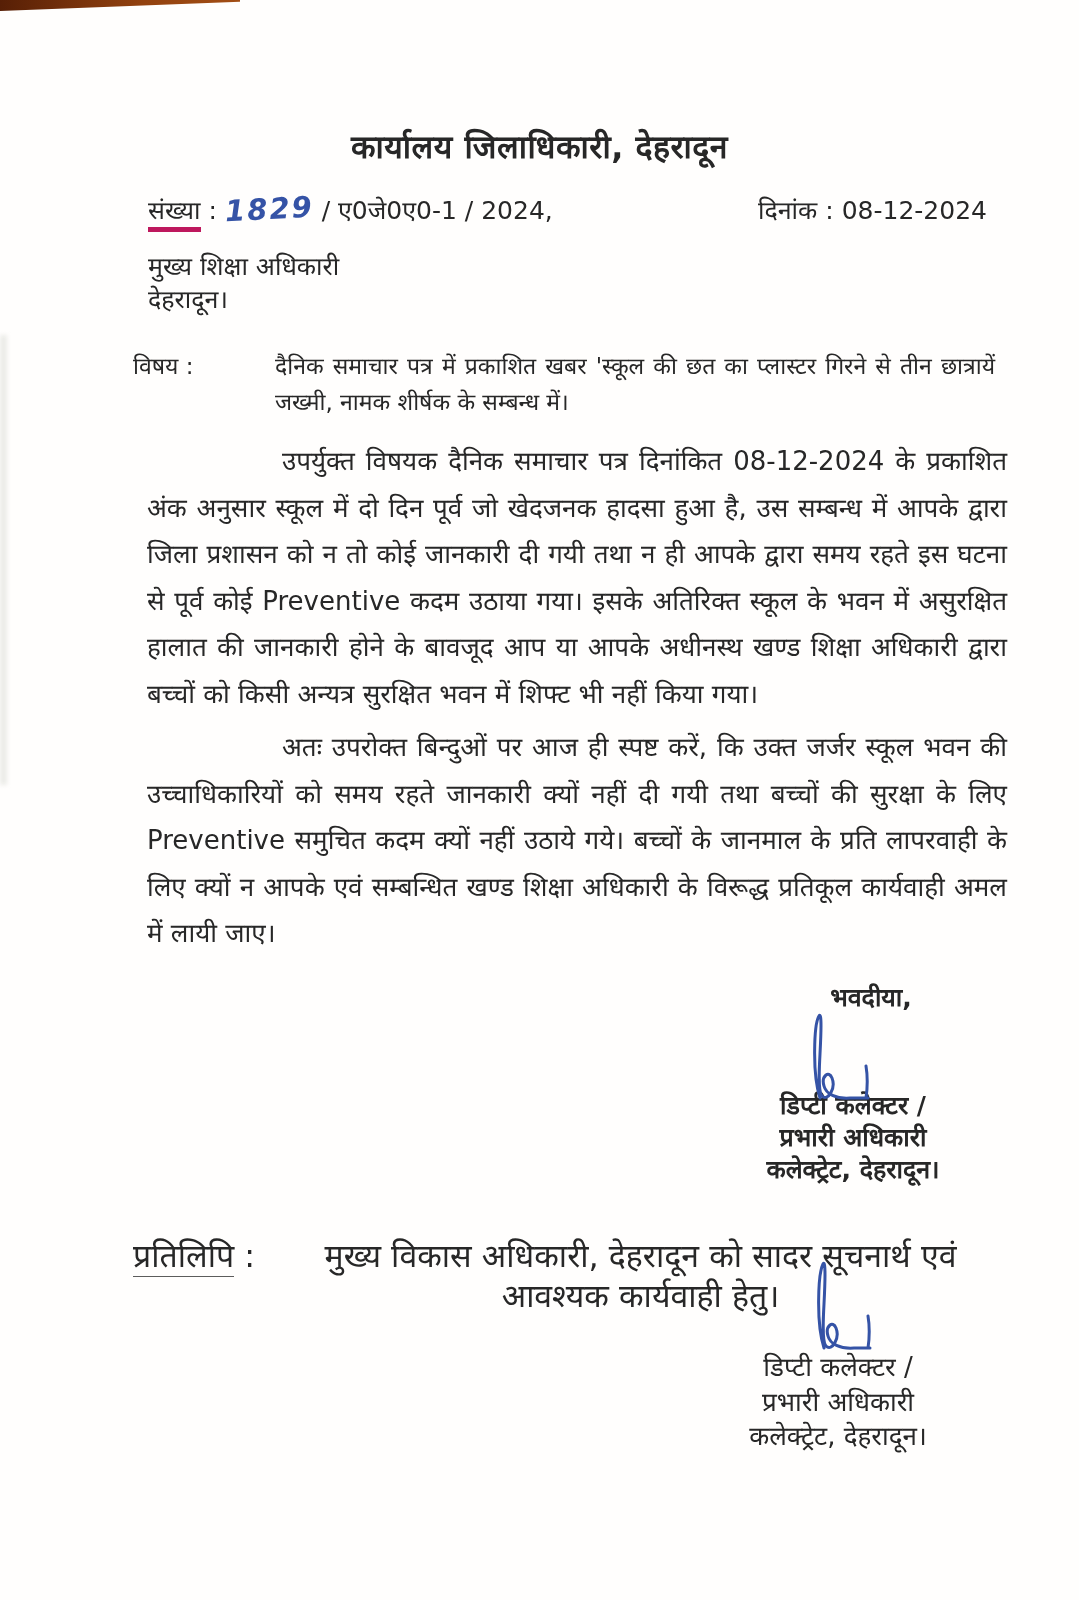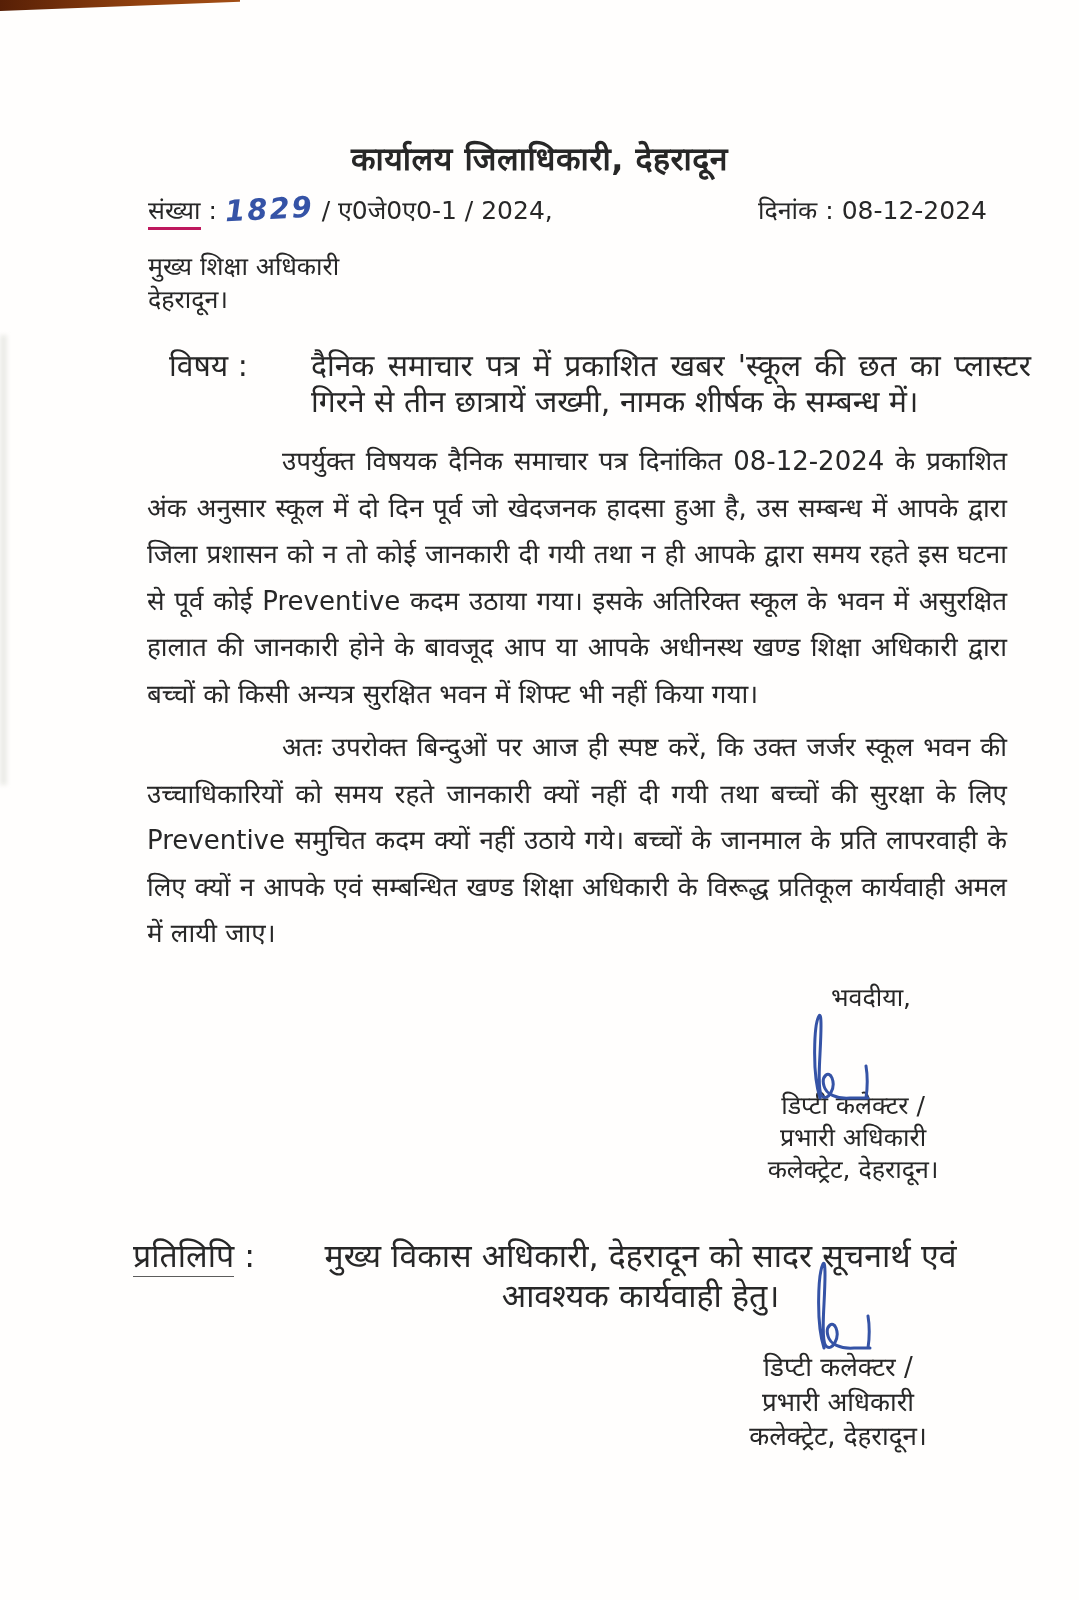--- a/index.html
+++ b/index.html
@@ -15,53 +15,53 @@
   .scan-wedge{
     position:absolute;top:0;left:0;width:240px;height:11px;
     background:linear-gradient(90deg,#571f06,#93420f 60%,#a24e15);
     clip-path:polygon(0 0,100% 0,100% 15%,0 100%);
   }
   .scan-smudge{
     position:absolute;left:0;top:335px;width:7px;height:450px;
     background:#ebebe7;filter:blur(2px);
   }
   .title{
-    position:absolute;top:136px;left:0;width:100%;
+    position:absolute;top:124px;left:0;width:100%;
     text-align:center;font-size:32px;font-weight:600;letter-spacing:.5px;
   }
   .ref-row{
     position:absolute;top:192px;left:148px;right:92px;
     display:flex;justify-content:space-between;font-size:25px;
   }
   .ref-left,.ref-right{display:flex;align-items:baseline;gap:8px;}
-  .u-label{border-bottom:3px solid #be185d;padding-bottom:1px;}
+  .u-label{border-bottom:5px solid #be185d;padding-bottom:1px;}
   .hand-number{
     color:#3553a6;font-style:italic;font-weight:600;font-size:29px;
     transform:rotate(-3deg);display:inline-block;letter-spacing:2px;
   }
   .addressee{
     position:absolute;top:250px;left:148px;
     font-size:25px;line-height:33px;font-weight:500;
   }
   .subject-row{
     position:absolute;top:348px;left:133px;width:862px;
-    display:flex;font-size:30px;line-height:36px;font-weight:500;margin-left:36px;
+    display:flex;font-size:23px;line-height:36px;font-weight:500;
   }
   .subject-label{flex:none;width:142px;}
   .subject-text{flex:1;text-align:justify;}
   .para{
     position:absolute;left:147px;width:860px;
     font-size:26px;line-height:46.5px;font-weight:500;
     text-align:justify;text-indent:135px;
   }
   .para1{top:438px;}
   .para2{top:724px;}
   .closing{
     position:absolute;top:982px;left:742px;width:222px;
-    text-align:center;font-size:25px;line-height:32px;font-weight:400;
+    text-align:center;font-size:25px;line-height:32px;font-weight:700;
   }
   .closing .salutation{text-align:center;padding-left:36px;}
   .sig-space{position:relative;height:76px;}
   .sig-ink{position:absolute;left:66px;top:-6px;}
   .copy-row{
     position:absolute;top:1236px;left:133px;width:872px;
     display:flex;font-size:32px;line-height:40px;font-weight:500;
   }
   .copy-label-wrap{flex:none;width:143px;}
   .copy-label{border-bottom:1.5px solid #5c5c5c;padding-bottom:1px;}

